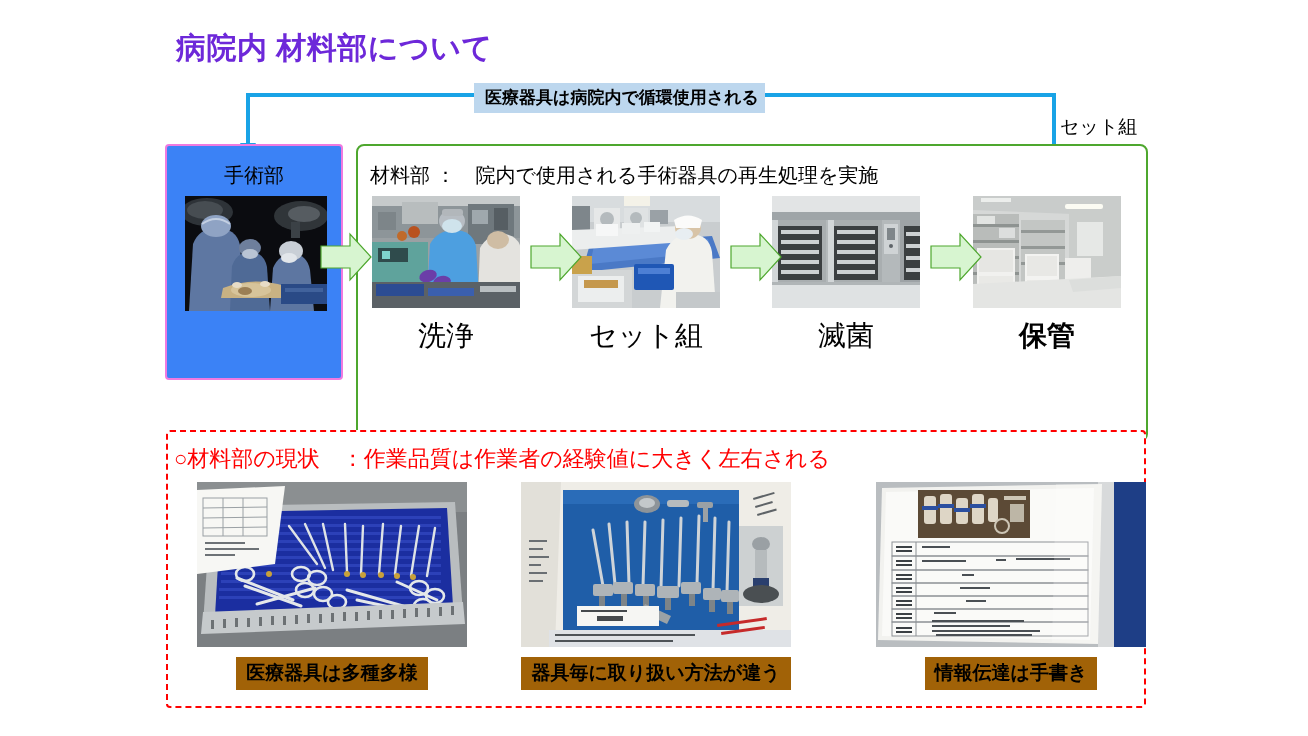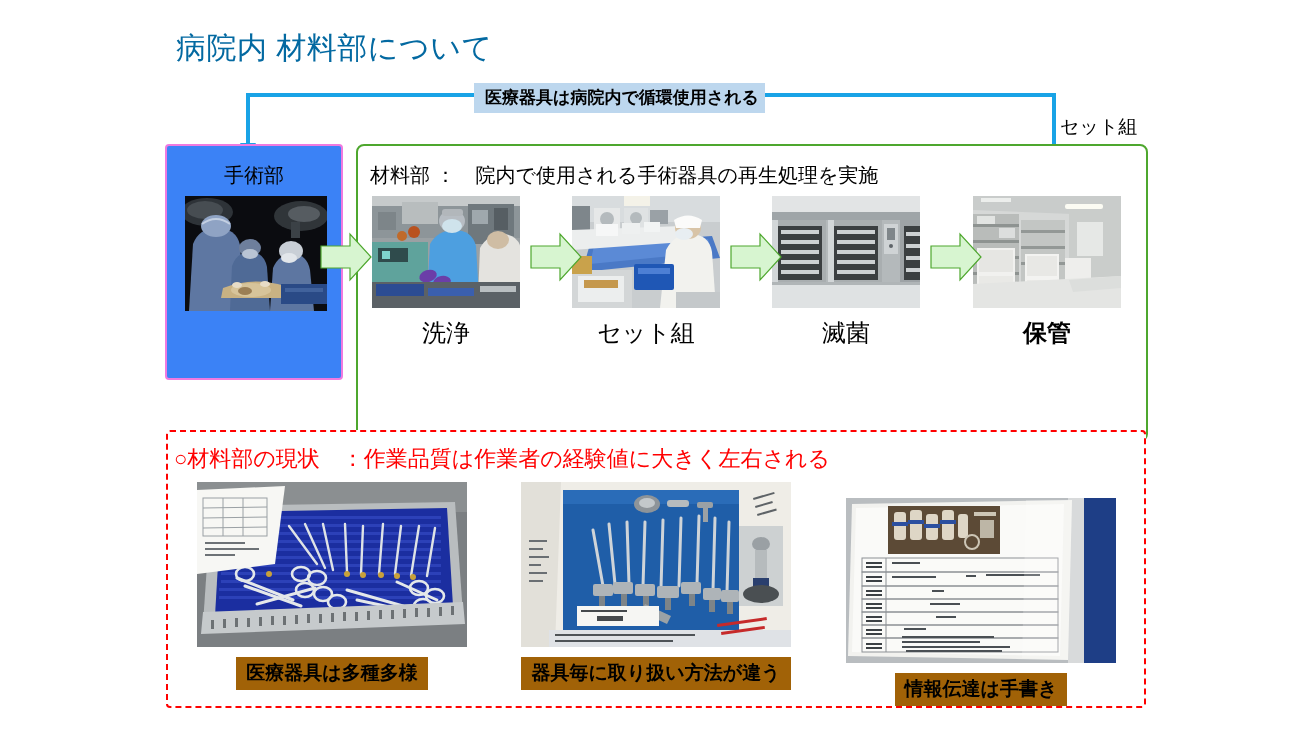--- a/index.html
+++ b/index.html
@@ -15,22 +15,22 @@
     font-family: "Liberation Sans", "DejaVu Sans", sans-serif;
     color: #000000;
   }
 
   
   #page-title {
     position: absolute;
     left: 176px;
     top: 28px;
     font-size: 30px;
-    font-weight: normal;
-    color: #0369a1;
+    font-weight: bold;
+    color: #6d28d9;
     letter-spacing: 0.5px;
     white-space: nowrap;
   }
 
   
   .cycle-line {
     position: absolute;
     background: #19a3e6;
   }
   #cycle-top-line {
@@ -147,21 +147,21 @@
   .step-photo {
     width: 148px;
     height: 112px;
     overflow: hidden;
     position: relative;
     background: #b9bcbd;
   }
   .step-caption {
     margin-top: 9px;
     text-align: center;
-    font-size: 24px;
+    font-size: 28px;
     white-space: nowrap;
   }
   #step-0 { left: 14px; }
   #step-1 { left: 214px; }
   #step-2 { left: 414px; }
   #step-3 { left: 615px; font-weight: bold; }
 
   
   .garrow {
     position: absolute;
@@ -215,21 +215,21 @@
     display: inline-block;
     background: #a16207;
     color: #000000;
     font-size: 19px;
     font-weight: bold;
     padding: 3px 10px 4px 10px;
     white-space: nowrap;
   }
   #issue-0 { left: 29px; }
   #issue-1 { left: 353px; }
-  #issue-2 { left: 678px; margin-top: 16px; }
+  #issue-2 { left: 708px; }
 </style>
 </head>
 <body>
 
 <div id="page-title">病院内 材料部について</div>
 
 <div class="cycle-line" id="cycle-top-line"></div>
 <div class="cycle-line" id="cycle-left-line"></div>
 <div class="cycle-line" id="cycle-right-line"></div>
 <div id="cycle-arrowhead"></div>

